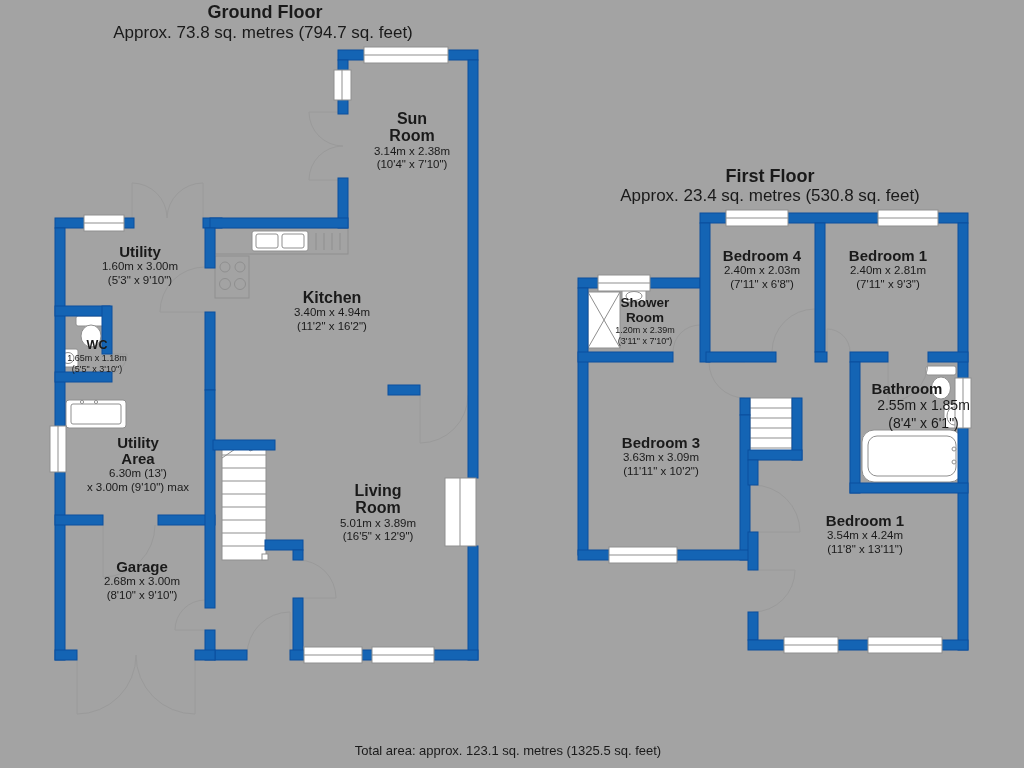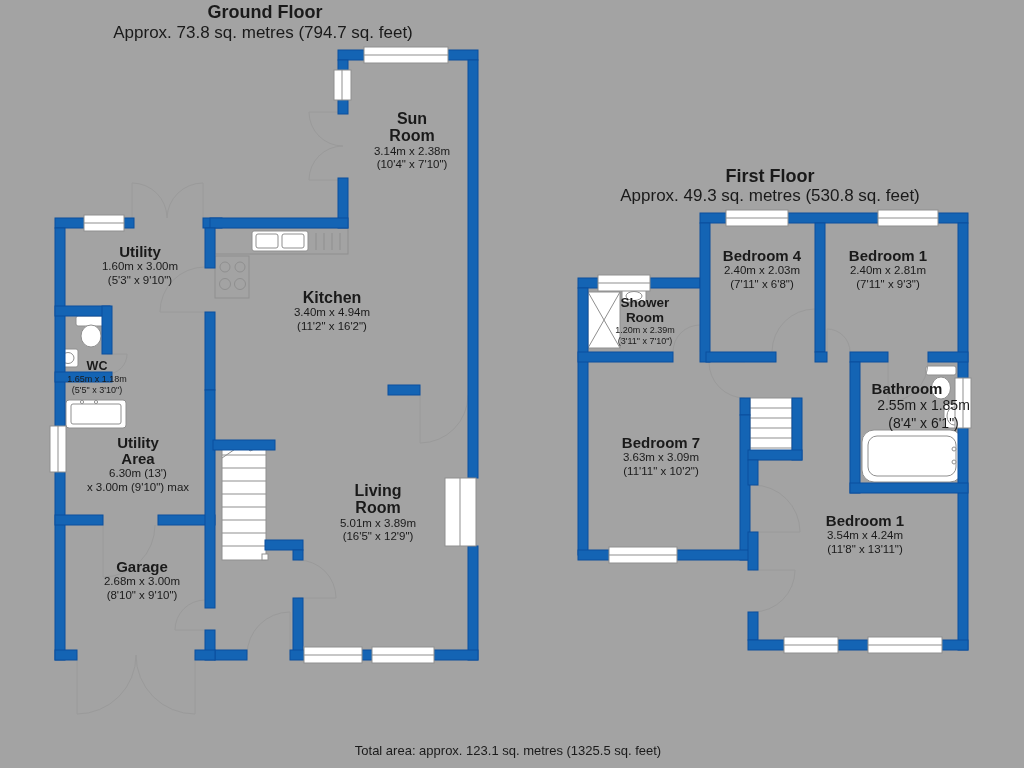--- a/index.html
+++ b/index.html
@@ -8,21 +8,21 @@
   svg{position:absolute;left:0;top:0;}
   .wall{fill:var(--wall,#1464b4);stroke:#0a4f9e;stroke-width:1;}
   .win{fill:#ffffff;stroke:#8f8f8f;stroke-width:1;}
   .thin{stroke:#8f8f8f;stroke-width:1;fill:none;}
   .arc{stroke:#9a9a9a;stroke-width:1;fill:none;}
   .fix{stroke:#8f8f8f;stroke-width:1;fill:#ffffff;}
   .plan-label{position:absolute;transform:translateX(-50%);text-align:center;white-space:nowrap;}
   .room-name{font-weight:bold;line-height:1.08;white-space:pre-line;font-size:15px;}
   .room-name.sz16{font-size:16px;}
   .room-name.sz13{font-size:13.5px;}
-  .room-name.sz12{font-size:12.5px;margin-top:21px;}
+  .room-name.sz12{font-size:12.5px;}
   .room-dim{font-size:11.5px;line-height:1.2;}
   .room-dim.sm{font-size:9px;line-height:1.25;}
   .room-dim.sm2{font-size:14px;line-height:1.25;margin-left:33px;}
   .floor-title{position:absolute;transform:translateX(-50%);font-size:18px;font-weight:bold;white-space:nowrap;}
   .floor-subtitle{position:absolute;transform:translateX(-50%);font-size:17px;white-space:nowrap;}
   .footer-note{position:absolute;transform:translateX(-50%);font-size:13px;white-space:nowrap;}
 </style>
 </head>
 <body>
 
@@ -328,21 +328,21 @@
     <div class="room-dim">(16'5" x 12'9")</div>
   </div>
 
   <div class="plan-label" style="left:142px;top:559px;">
     <div class="room-name">Garage</div>
     <div class="room-dim">2.68m x 3.00m</div>
     <div class="room-dim">(8'10" x 9'10")</div>
   </div>
 
   <div class="floor-title" style="left:770px;top:166px;">First Floor</div>
-  <div class="floor-subtitle" style="left:770px;top:186px;">Approx. 49.3 sq. metres (530.8 sq. feet)</div>
+  <div class="floor-subtitle" style="left:770px;top:186px;">Approx. 23.4 sq. metres (530.8 sq. feet)</div>
 
   <div class="plan-label" style="left:762px;top:248px;">
     <div class="room-name">Bedroom 4</div>
     <div class="room-dim">2.40m x 2.03m</div>
     <div class="room-dim">(7'11" x 6'8")</div>
   </div>
 
   <div class="plan-label" style="left:888px;top:248px;">
     <div class="room-name">Bedroom 1</div>
     <div class="room-dim">2.40m x 2.81m</div>
@@ -356,21 +356,21 @@
     <div class="room-dim sm">(3'11" x 7'10")</div>
   </div>
 
   <div class="plan-label" style="left:907px;top:381px;">
     <div class="room-name">Bathroom</div>
     <div class="room-dim sm2">2.55m x 1.85m</div>
     <div class="room-dim sm2">(8'4" x 6'1")</div>
   </div>
 
   <div class="plan-label" style="left:661px;top:435px;">
-    <div class="room-name">Bedroom 7</div>
+    <div class="room-name">Bedroom 3</div>
     <div class="room-dim">3.63m x 3.09m</div>
     <div class="room-dim">(11'11" x 10'2")</div>
   </div>
 
   <div class="plan-label" style="left:865px;top:513px;">
     <div class="room-name">Bedroom 1</div>
     <div class="room-dim">3.54m x 4.24m</div>
     <div class="room-dim">(11'8" x 13'11")</div>
   </div>
 

